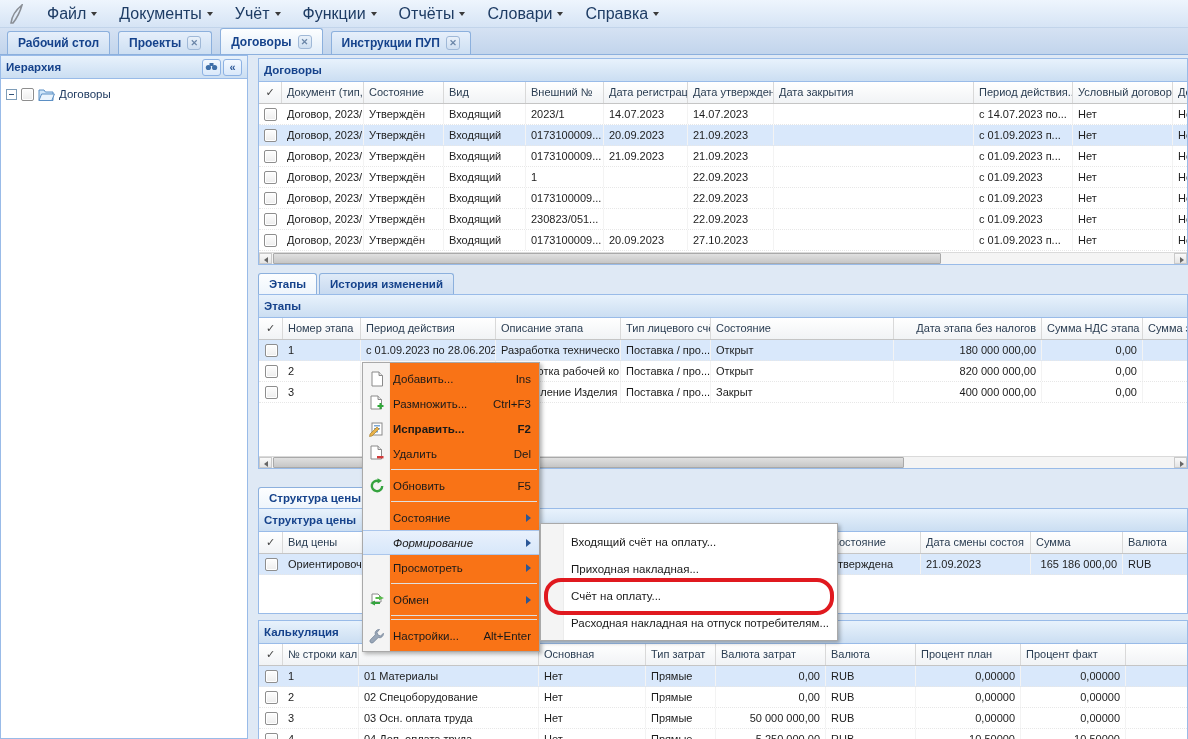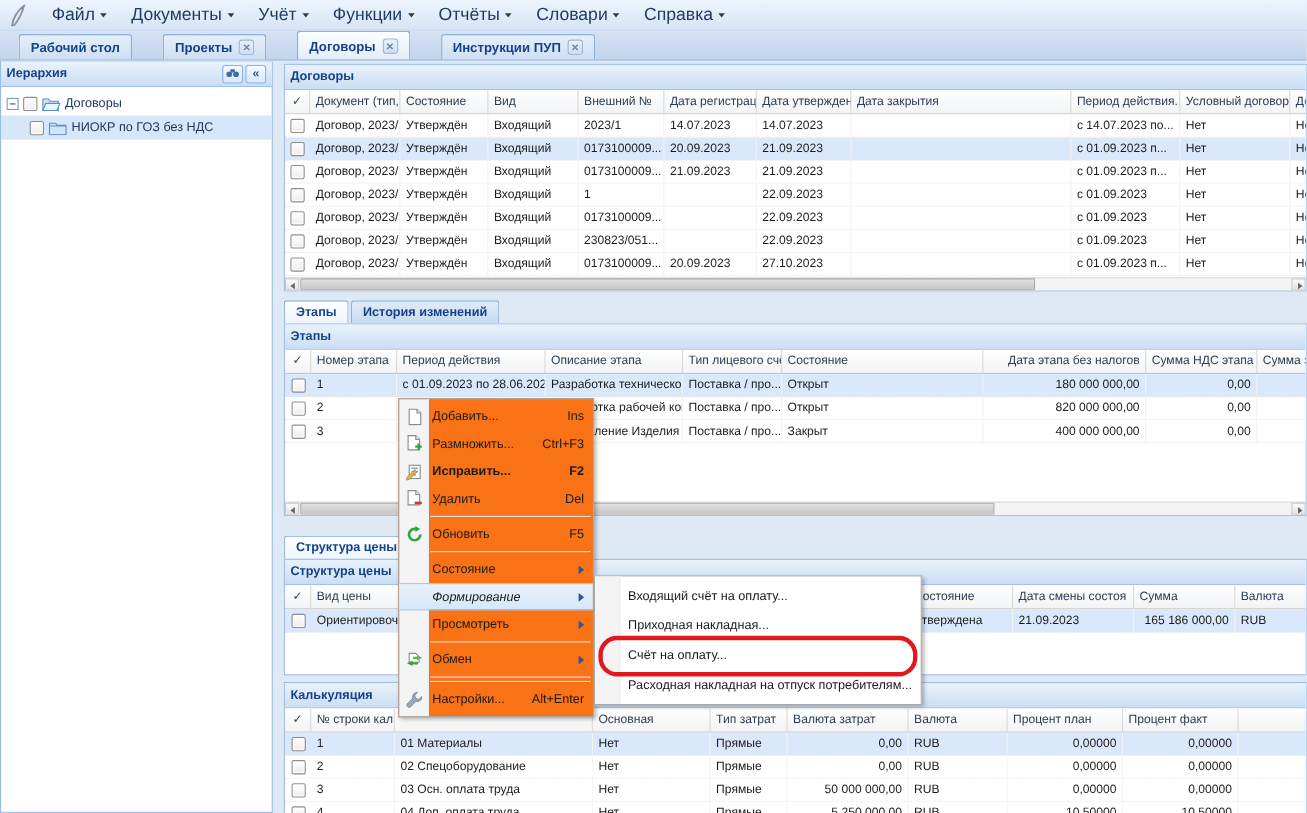--- a/index.html
+++ b/index.html
@@ -11,21 +11,21 @@
     background:linear-gradient(#eef5fd,#d6e4f5); border-bottom:1px solid #c2d4ea;
     display:flex; align-items:center; padding-left:8px; }
   .applogo { width:18px; height:20px; margin-right:10px; display:flex; align-items:center; }
   .menu-item { display:flex; align-items:center; gap:5px; padding:4px 11px; font-size:16px; color:#1e3c64; cursor:default; }
   .dd { width:0; height:0; border-left:3.5px solid transparent; border-right:3.5px solid transparent; border-top:4px solid #3a3a3a; }
 
   
   .tabstrip { position:absolute; left:0; top:28px; right:0; height:27px;
     background:linear-gradient(#d5e2f3,#c2d5ec); border-bottom:1px solid #8cb0dd;
     display:flex; align-items:flex-end; padding-left:3px; }
-  .tab { display:flex; align-items:center; gap:6px; height:23px; margin:0 14px; padding:0 10px;
+  .tab { display:flex; align-items:center; gap:6px; height:23px; margin:0 4px; padding:0 10px;
     border:1px solid #8cb0dd; border-bottom:none; border-radius:3px 3px 0 0;
     background:linear-gradient(#e6effb,#cddff2); font-weight:bold; font-size:12px; color:#15428b; }
   .tab.active { height:26px; background:linear-gradient(#fcfeff,#e2edf9); }
   .tab-close { width:14px; height:14px; border:1px solid #9fb8d7; border-radius:3px;
     background:linear-gradient(#e9f1fa,#cfdff1); color:#6b86a8; font-size:9px; line-height:12px; text-align:center; }
 
   
   .workspace { position:absolute; left:0; top:55px; right:0; bottom:0; }
 
   
@@ -186,28 +186,20 @@
     <div class="tree">
       <div class="tree-row">
         <span class="toggle"></span>
         <span class="cb"></span>
         <svg width="17" height="13" viewBox="0 0 17 13">
             <path d="M1 2h5l1.4 2H15v8.5H1z" fill="#cfe6fa" stroke="#5b8fc4"></path>
             <path d="M1 12.5 L3.6 6 H16.4 L13.8 12.5 Z" fill="#eaf4fd" stroke="#5b8fc4"></path>
           </svg>
         <span>Договоры</span>
       </div>
-      <div class="tree-row child selected">
-        <span class="cb"></span>
-        <svg width="17" height="13" viewBox="0 0 17 13">
-            <path d="M1 2h5.5l1.4 2H16v8.5H1z" fill="#cfe6fa" stroke="#5b8fc4"></path>
-            <path d="M1 4.6h15" stroke="#5b8fc4" fill="none"></path>
-          </svg>
-        <span>НИОКР по ГОЗ без НДС</span>
-      </div>
     </div>
   </div>
 
   <div class="splitter"></div>
 
   <div class="main">
 
     <div class="panel" style="top:3px; height:207px;">
       <div class="phd">
           <span>Договоры</span>

